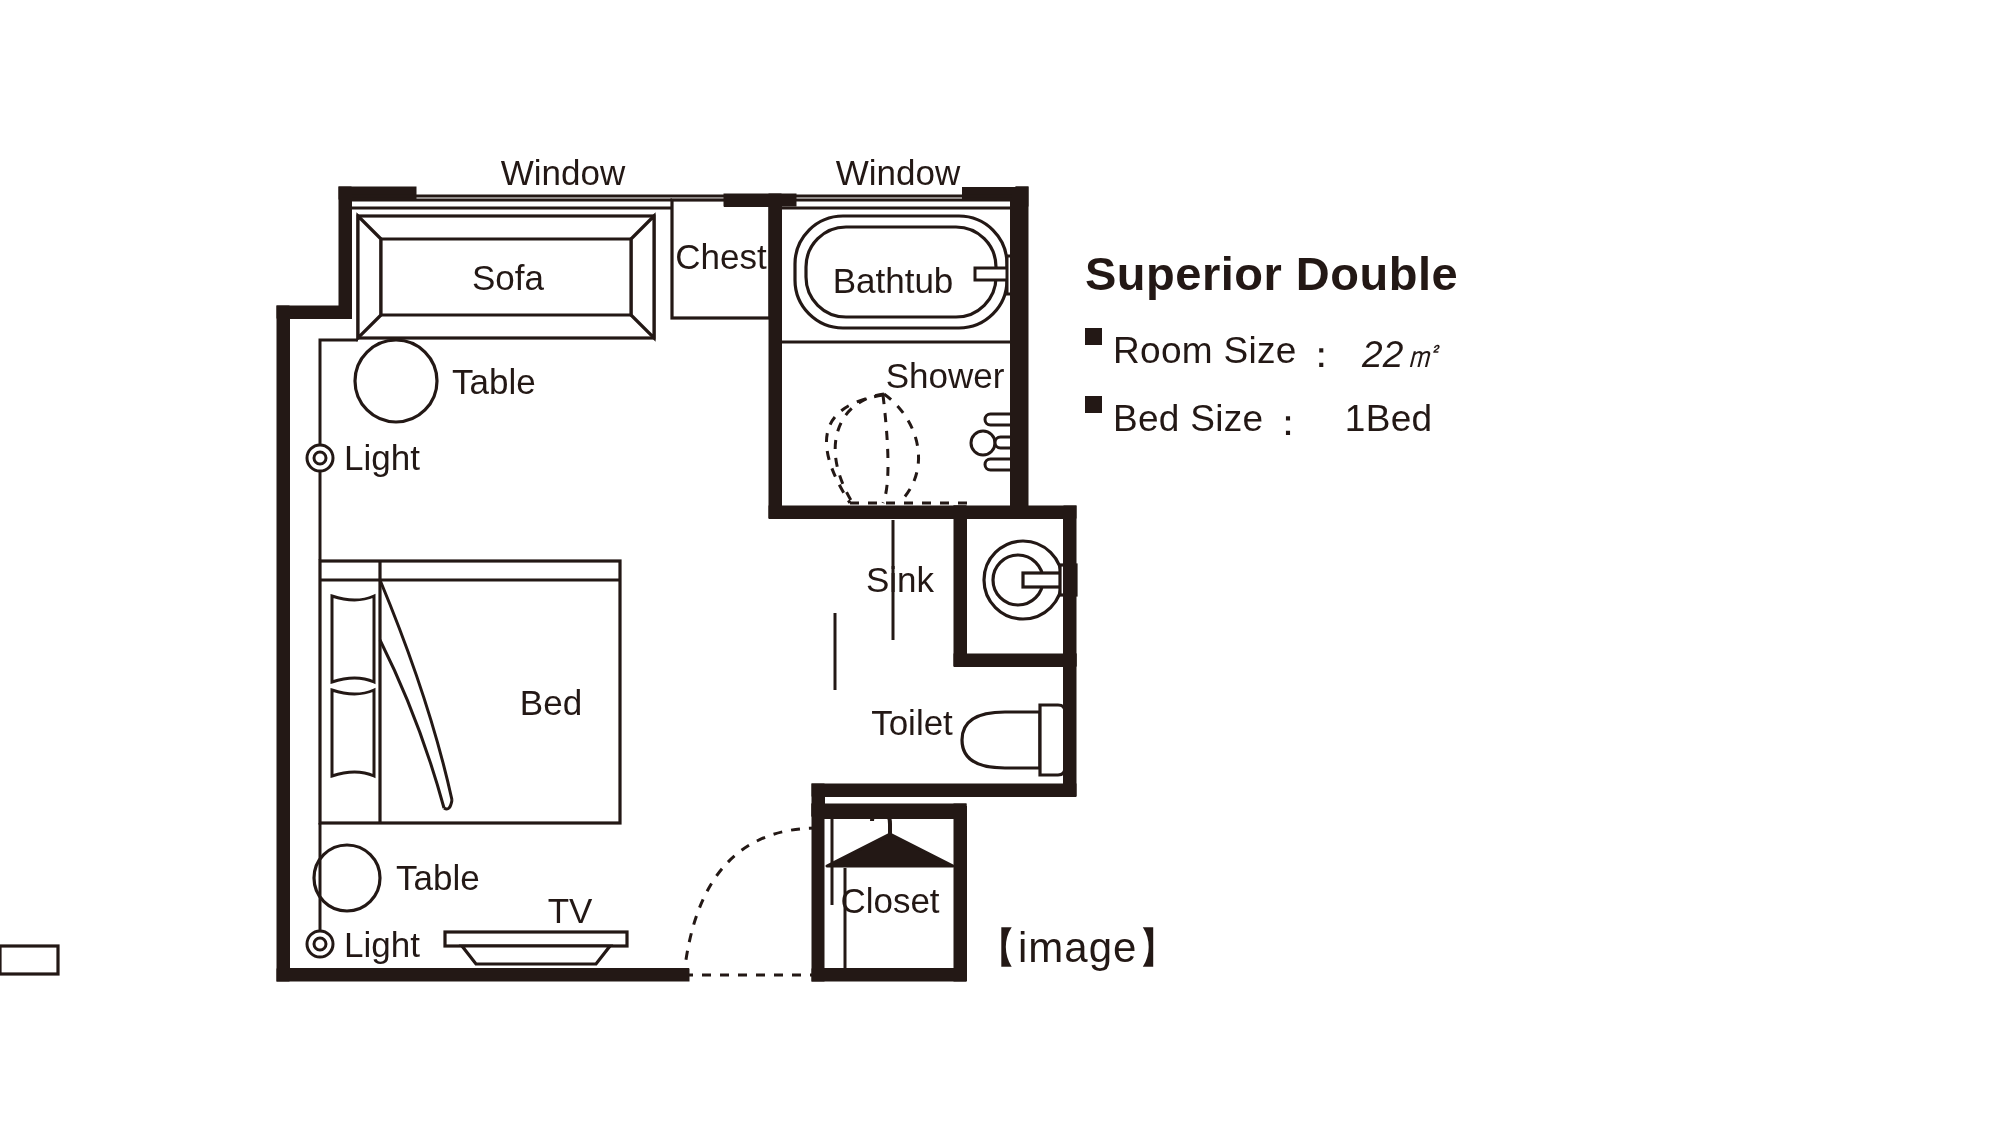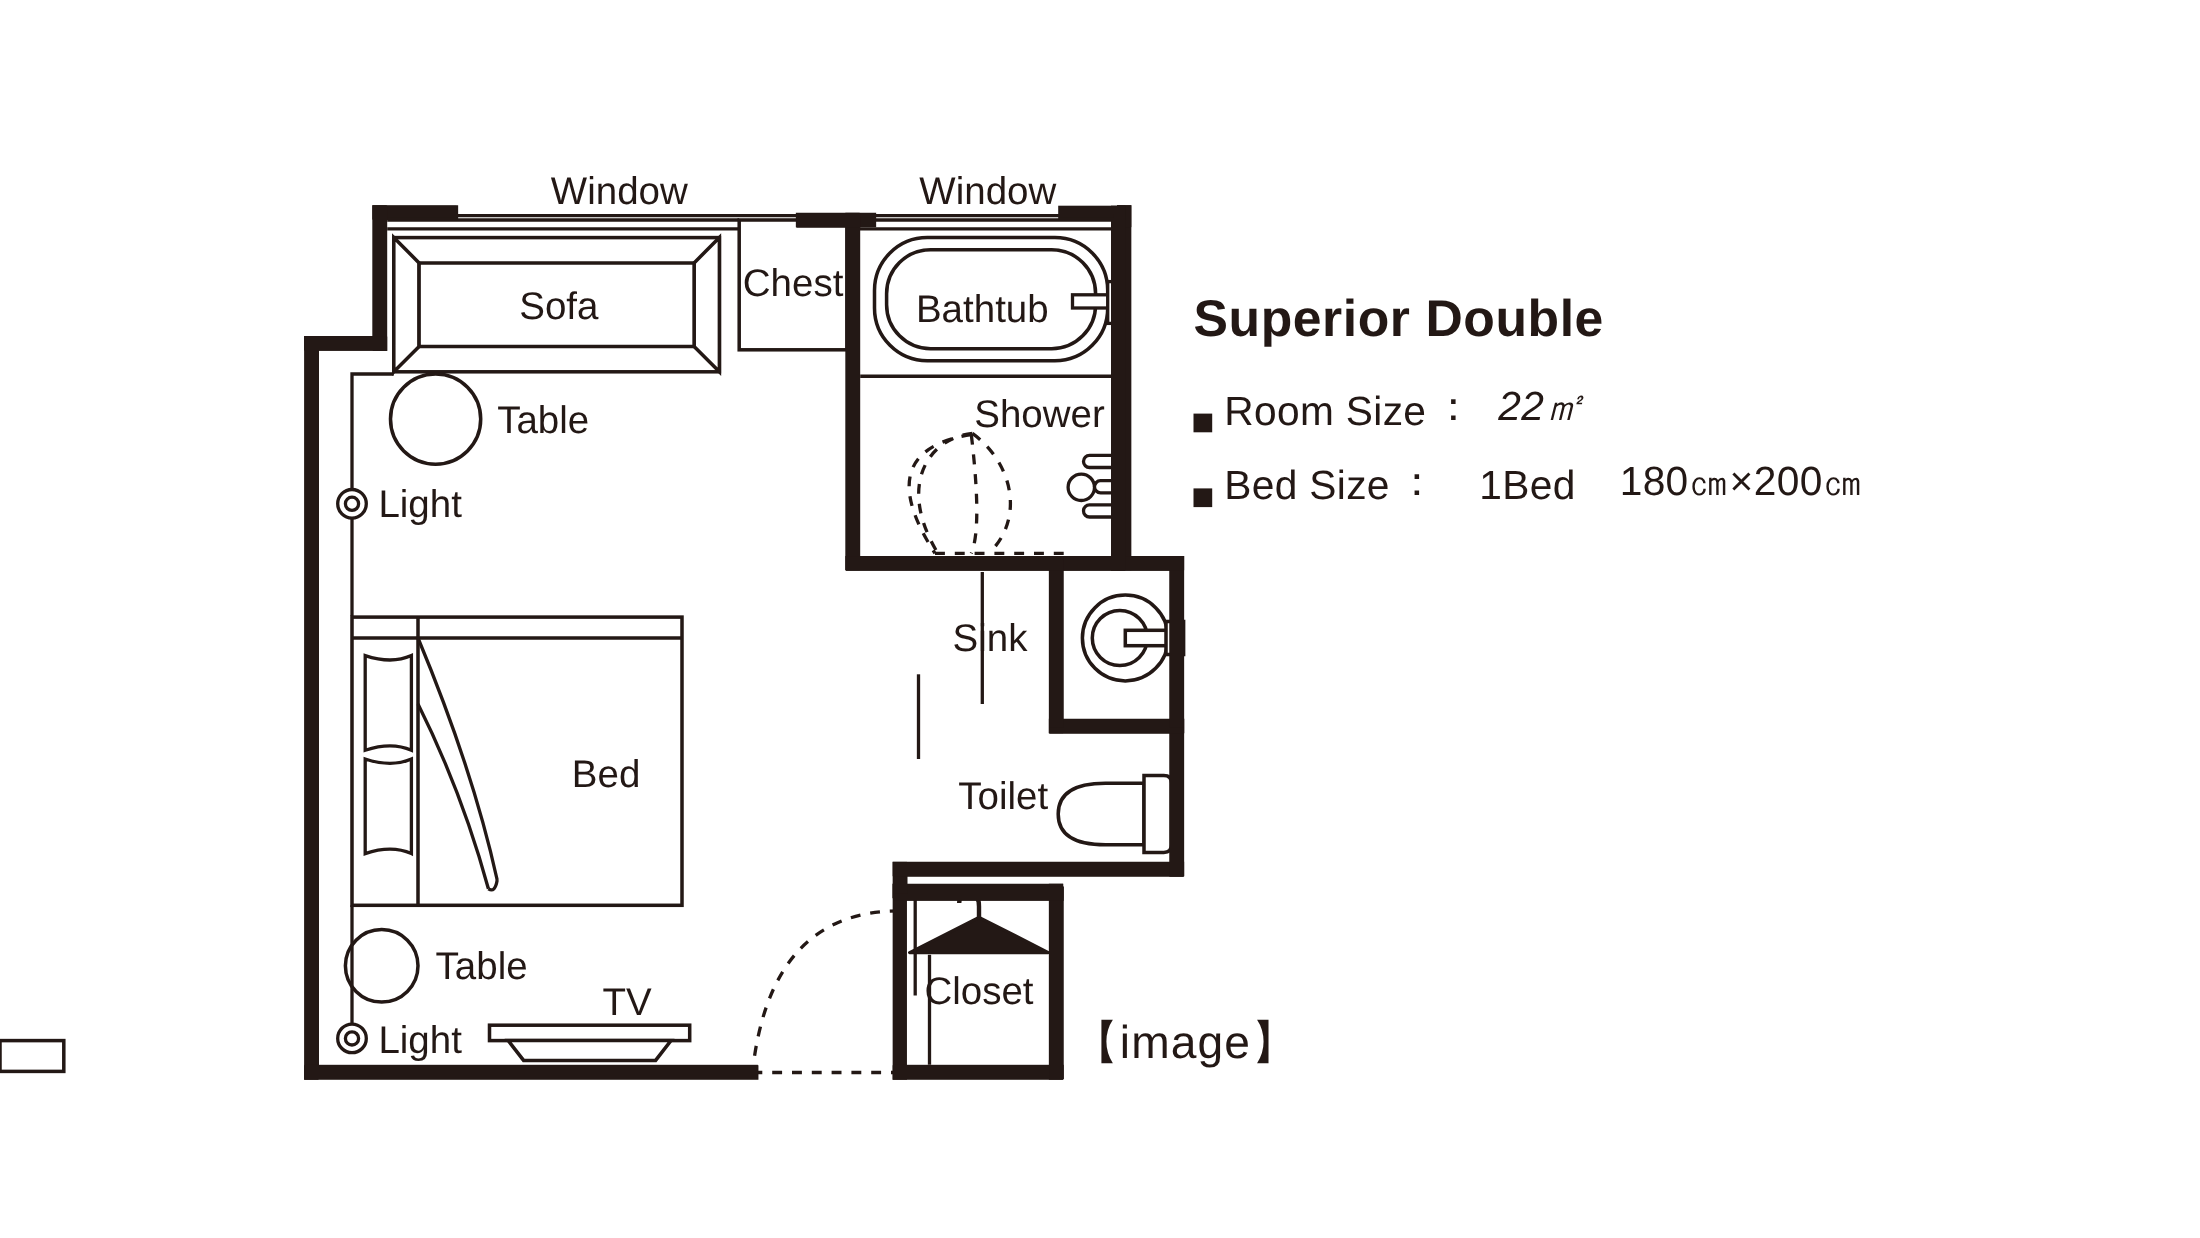--- a/index.html
+++ b/index.html
@@ -32,26 +32,26 @@
     left: 1085px;
     top: 245px;
     width: 880px;
   }
   .info-title {
     font-size: 47px;
     font-weight: bold;
     letter-spacing: 0.5px;
     color: #231815;
     line-height: 1.1;
-    margin: 18px 0 30px 0;
+    margin: 3px 0 30px 0;
     white-space: nowrap;
   }
   .info-line {
     display: flex;
-    align-items: flex-end;
+    align-items: flex-start;
     font-size: 37px;
     color: #231815;
     margin-bottom: 18px;
     white-space: nowrap;
     letter-spacing: 0.3px;
   }
   .bullet-sq {
     display: inline-block;
     width: 17px;
     height: 17px;
@@ -315,19 +315,18 @@
       <span class="info-label">Room Size</span>
       <span class="info-colon">：</span>
       <span class="info-value">22㎡</span>
     </div>
 
     <div class="info-line">
       <span class="bullet-sq"></span>
       <span class="info-label">Bed Size</span>
       <span class="info-colon">：</span>
       <span class="info-bedcount">1Bed</span>
-      <span class="info-beddim">180㎝×200㎝</span>
     </div>
   </div>
 
   <div class="image-note">【image】</div>
 
 </div>
 
 </body></html>

